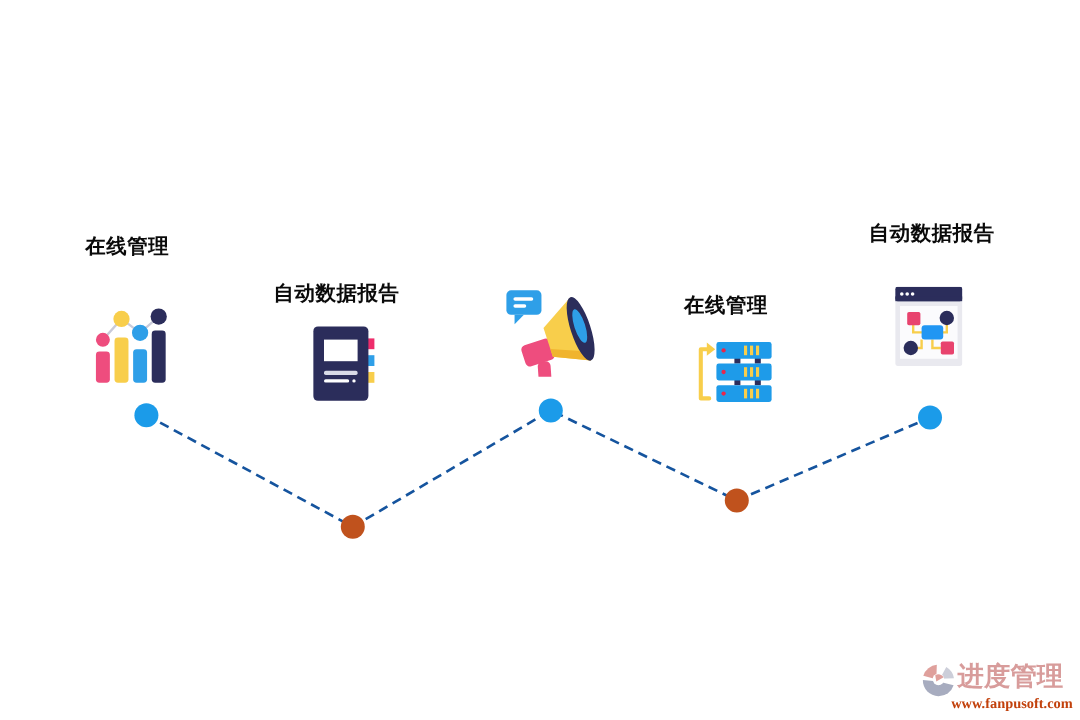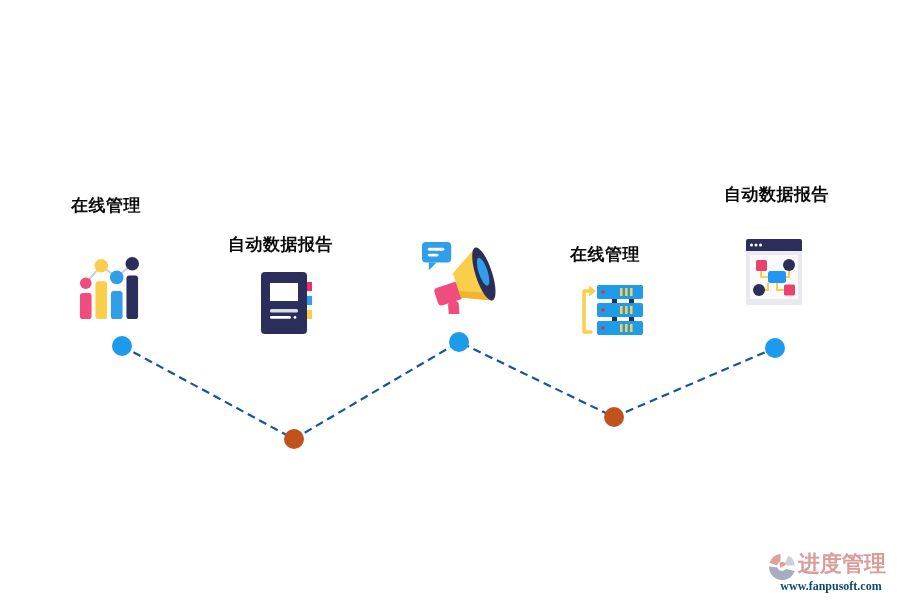--- a/index.html
+++ b/index.html
@@ -55,25 +55,25 @@
     font-weight: bold;
     color: #d89c9b;
     white-space: nowrap;
     line-height: 1;
   }
   .logo-url {
     position: absolute;
     left: 0;
     top: 28px;
     width: 126px;
-    text-align: center;
+    text-align: right;
     font-family: "Liberation Serif", serif;
     font-size: 12px;
     font-weight: bold;
-    color: #0c4a6e;
+    color: #c2410c;
     white-space: nowrap;
   }
 </style>
 </head>
 <body>
 
 <div class="canvas">
 
   <svg class="timeline-svg" width="900" height="600" viewBox="0 0 900 600">
     <path d="M122,346 L294,439 L459,342 L614,417 L775,348" fill="none" stroke="#15549e" stroke-width="2.2" stroke-dasharray="8 5"></path>

